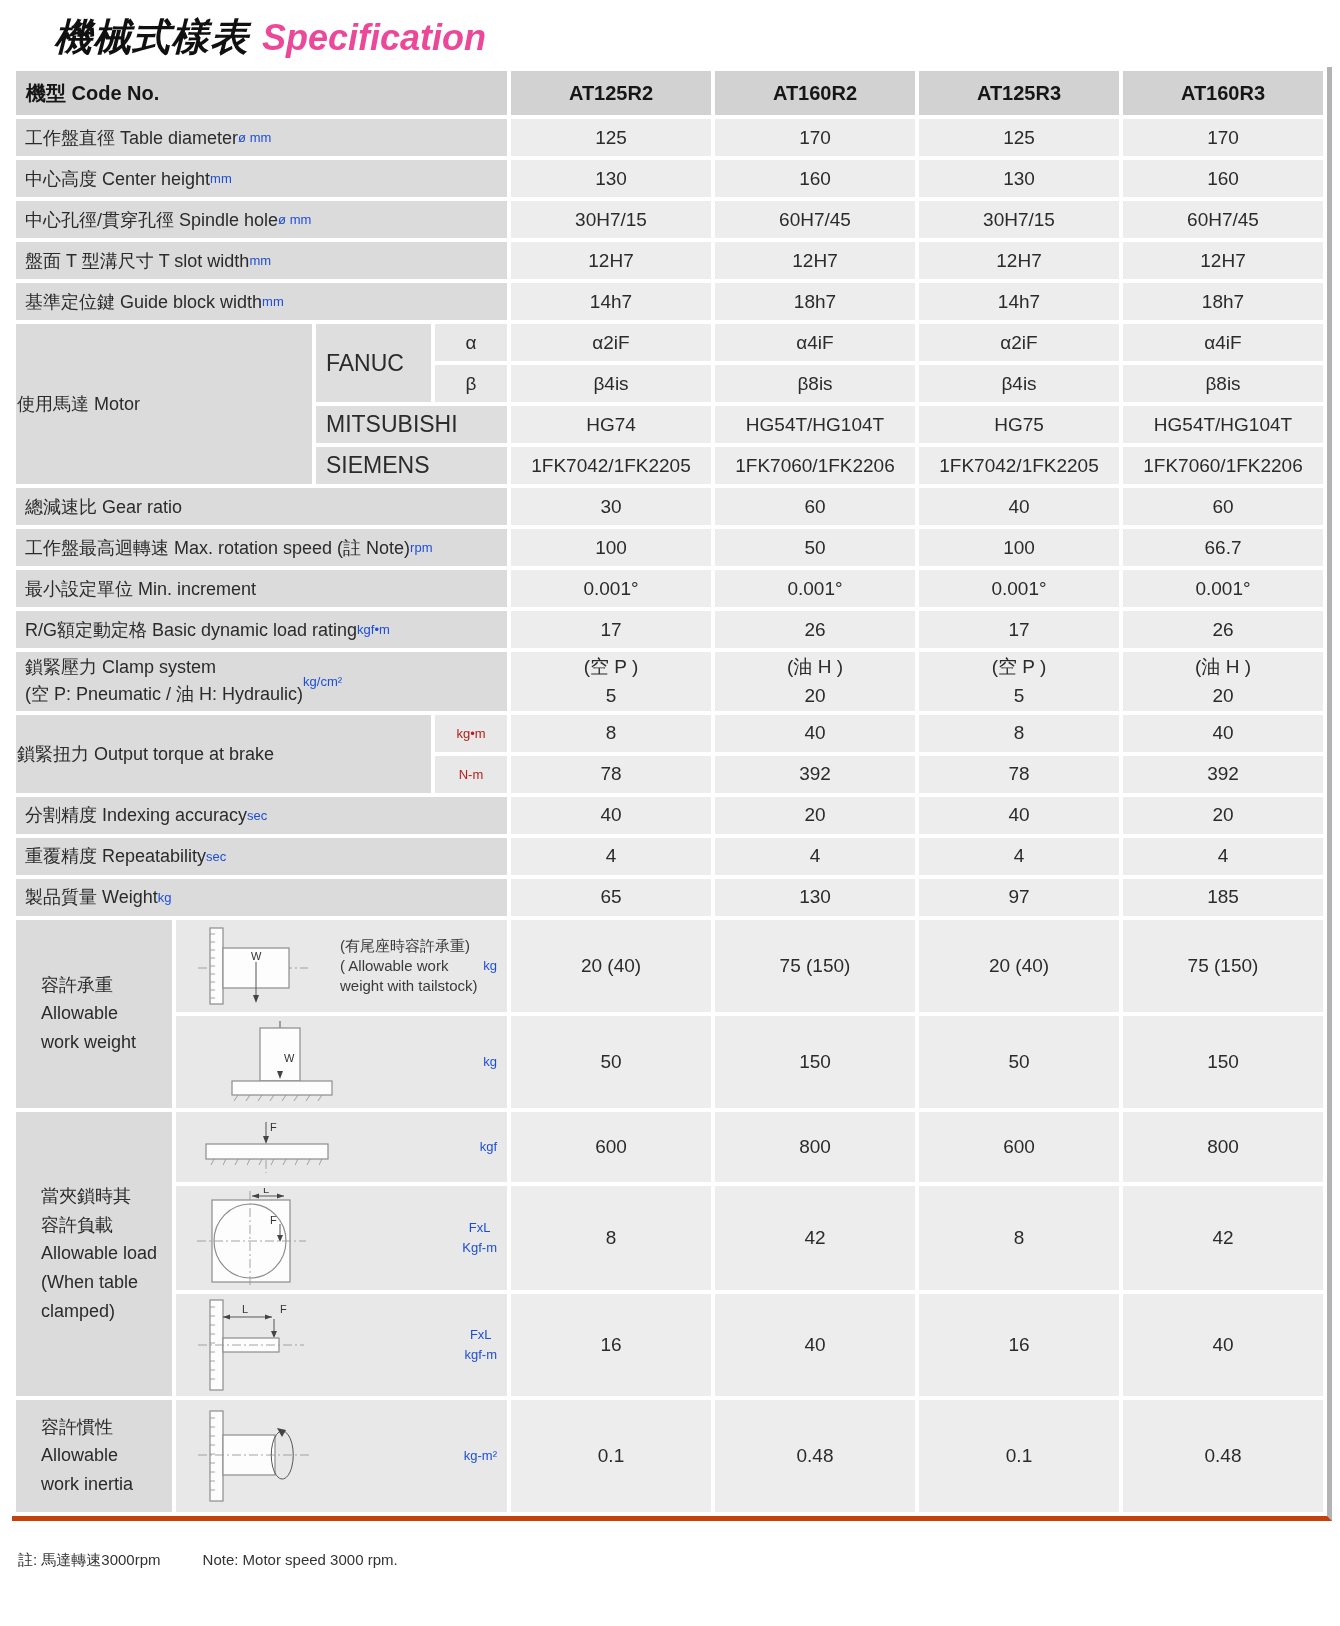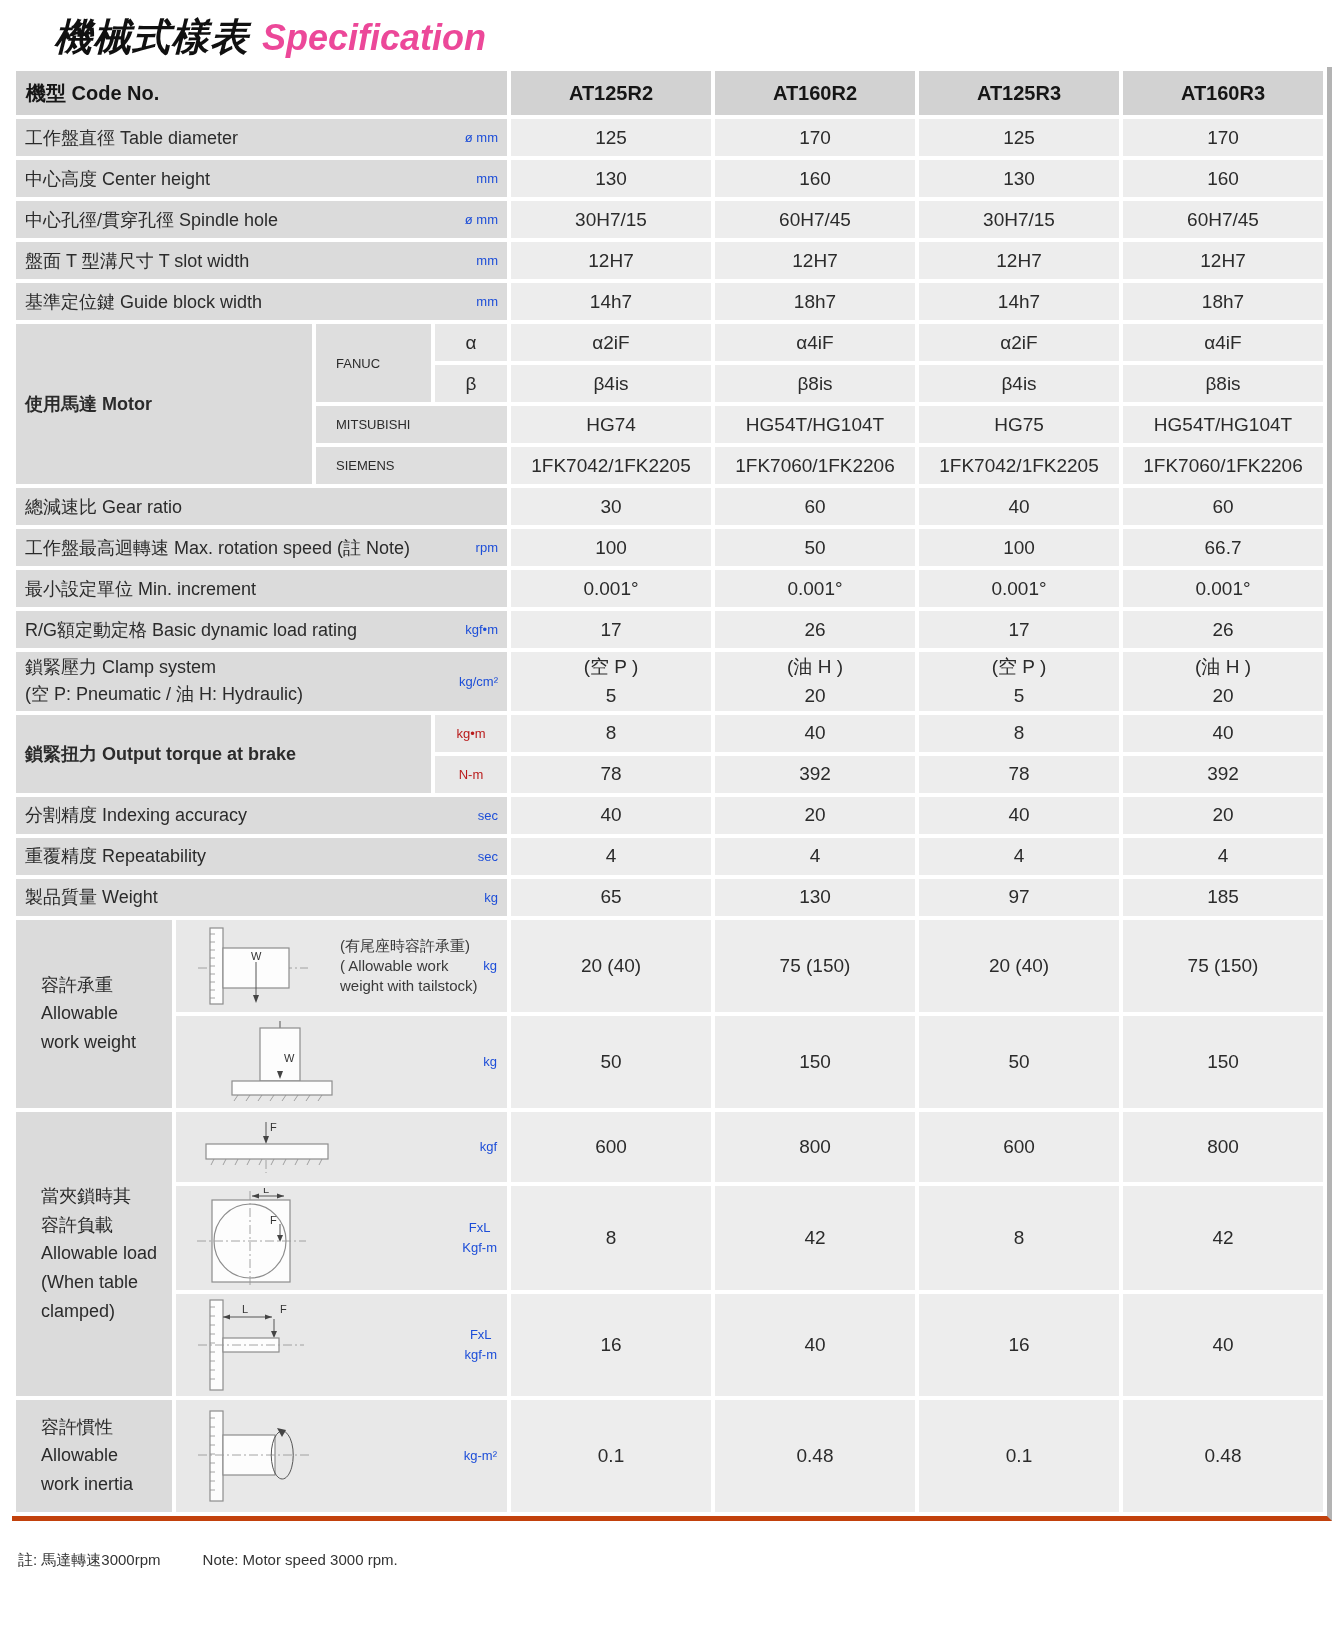--- a/index.html
+++ b/index.html
@@ -18,28 +18,28 @@
 
   col.c1{width:156px}col.c2{width:136px}col.c3{width:115px}col.c4{width:72px}
   col.v{width:200px}
 
   tr.r44{height:44px}tr.r37{height:37px}tr.r72{height:57px}tr.r92{height:92px}
   tr.r70{height:70px}tr.r104{height:104px}tr.r102{height:102px}tr.r112{height:112px}
 
   .hdr{background:#d2d2d2;font-weight:bold;font-size:20px;color:#161616;text-align:center;}
   .hdr.lblh{text-align:left;padding-left:10px;}
   .lbl{background:#dbdbdb;font-size:18px;color:#2b2b2b;}
-  .pl{padding-left:9px;font-weight:bold;}
-  .sub{background:#dedede;font-size:13px;padding-left:20px;color:#2b2b2b;}
+  .pl{padding-left:1px;}
+  .sub{background:#dedede;font-size:23px;padding-left:10px;color:#2b2b2b;}
   .greek{background:#e8e8e8;text-align:center;font-size:19px;color:#2b2b2b;}
   .ucell{background:#e8e8e8;text-align:center;font-size:13px;color:#b91c1c;}
   .val{background:#ededed;text-align:center;font-size:19px;color:#2b2b2b;}
   .diag{background:#e8e8e8;}
 
-  .flexlbl{display:flex;align-items:center;justify-content:space-between;padding:0 9px;}
+  .flexlbl{display:flex;align-items:center;padding:0 9px;}
   .u{font-size:13px;color:#1d4ed8;white-space:nowrap;}
   .two{line-height:1.55;}
   .mlabel{padding-left:25px;font-size:18px;line-height:1.6;}
   .diagflex{display:flex;align-items:center;padding:0 10px 0 20px;}
   .dnote{margin-left:14px;font-size:15px;line-height:1.32;color:#3a3a3a;}
   .uright{margin-left:auto;text-align:center;line-height:1.5;}
 
   .note{margin:26px 0 0 18px;font-size:15px;color:#333;}
   .note .en{margin-left:42px;}
 

